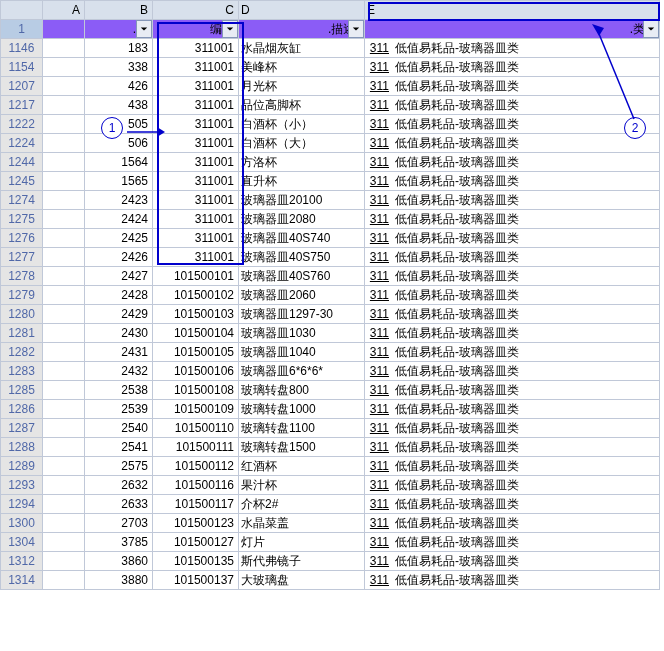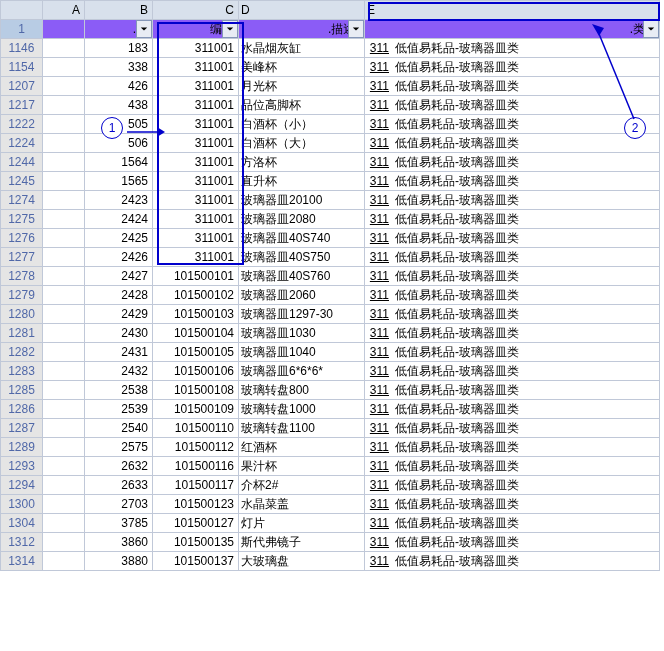--- a/index.html
+++ b/index.html
@@ -239,20 +239,28 @@
       </tr>
       <tr>
         <th class="rowhdr">1287</th>
         <td class="colA"></td>
         <td class="colB">2540</td>
         <td class="colC">101500110</td>
         <td class="colD">玻璃转盘1100</td>
         <td class="colE"><span class="eNum">311</span>低值易耗品-玻璃器皿类</td>
       </tr>
       <tr>
+        <th class="rowhdr">1288</th>
+        <td class="colA"></td>
+        <td class="colB">2541</td>
+        <td class="colC">101500111</td>
+        <td class="colD">玻璃转盘1500</td>
+        <td class="colE"><span class="eNum">311</span>低值易耗品-玻璃器皿类</td>
+      </tr>
+      <tr>
         <th class="rowhdr">1289</th>
         <td class="colA"></td>
         <td class="colB">2575</td>
         <td class="colC">101500112</td>
         <td class="colD">红酒杯</td>
         <td class="colE"><span class="eNum">311</span>低值易耗品-玻璃器皿类</td>
       </tr>
       <tr>
         <th class="rowhdr">1293</th>
         <td class="colA"></td>

